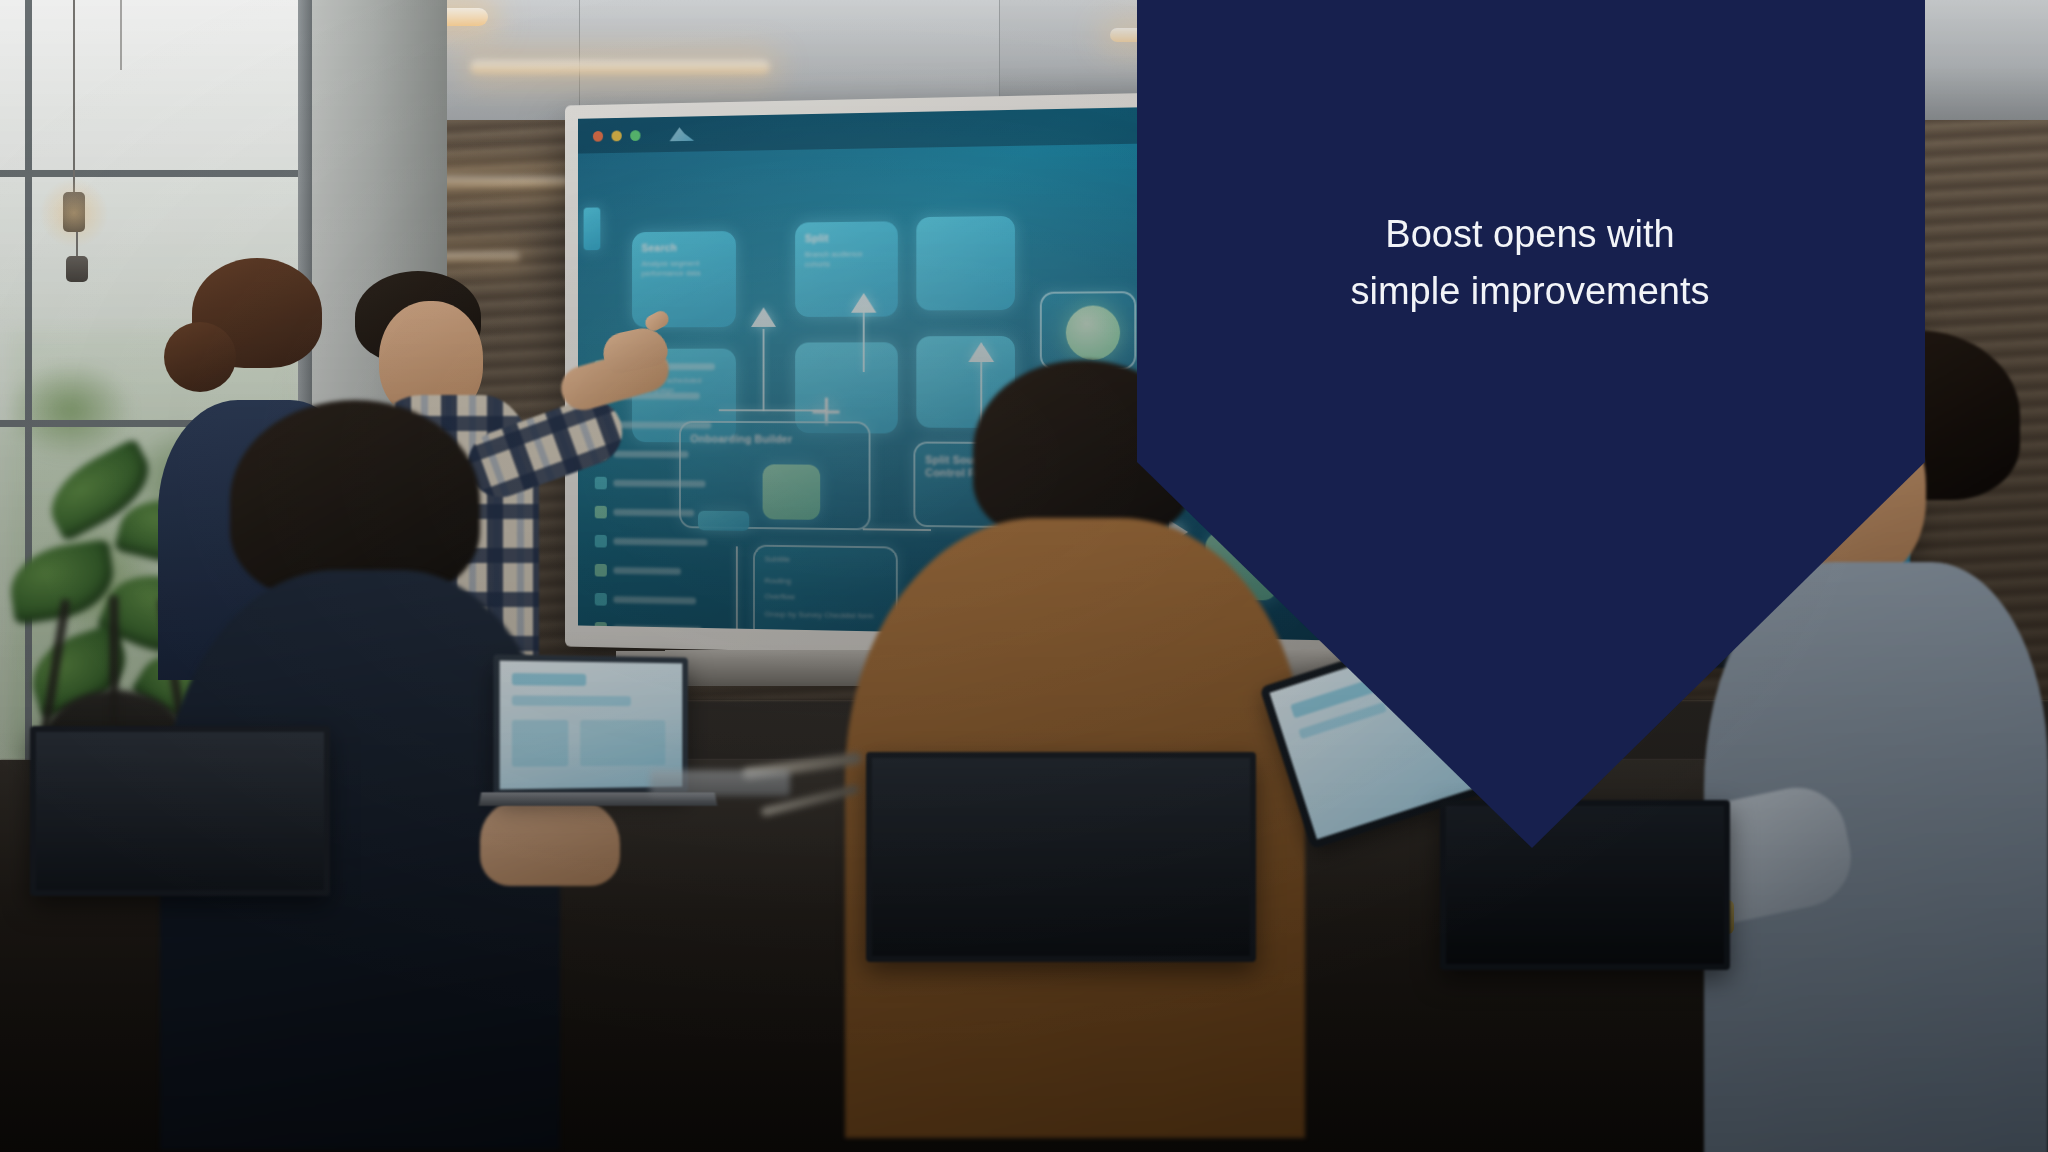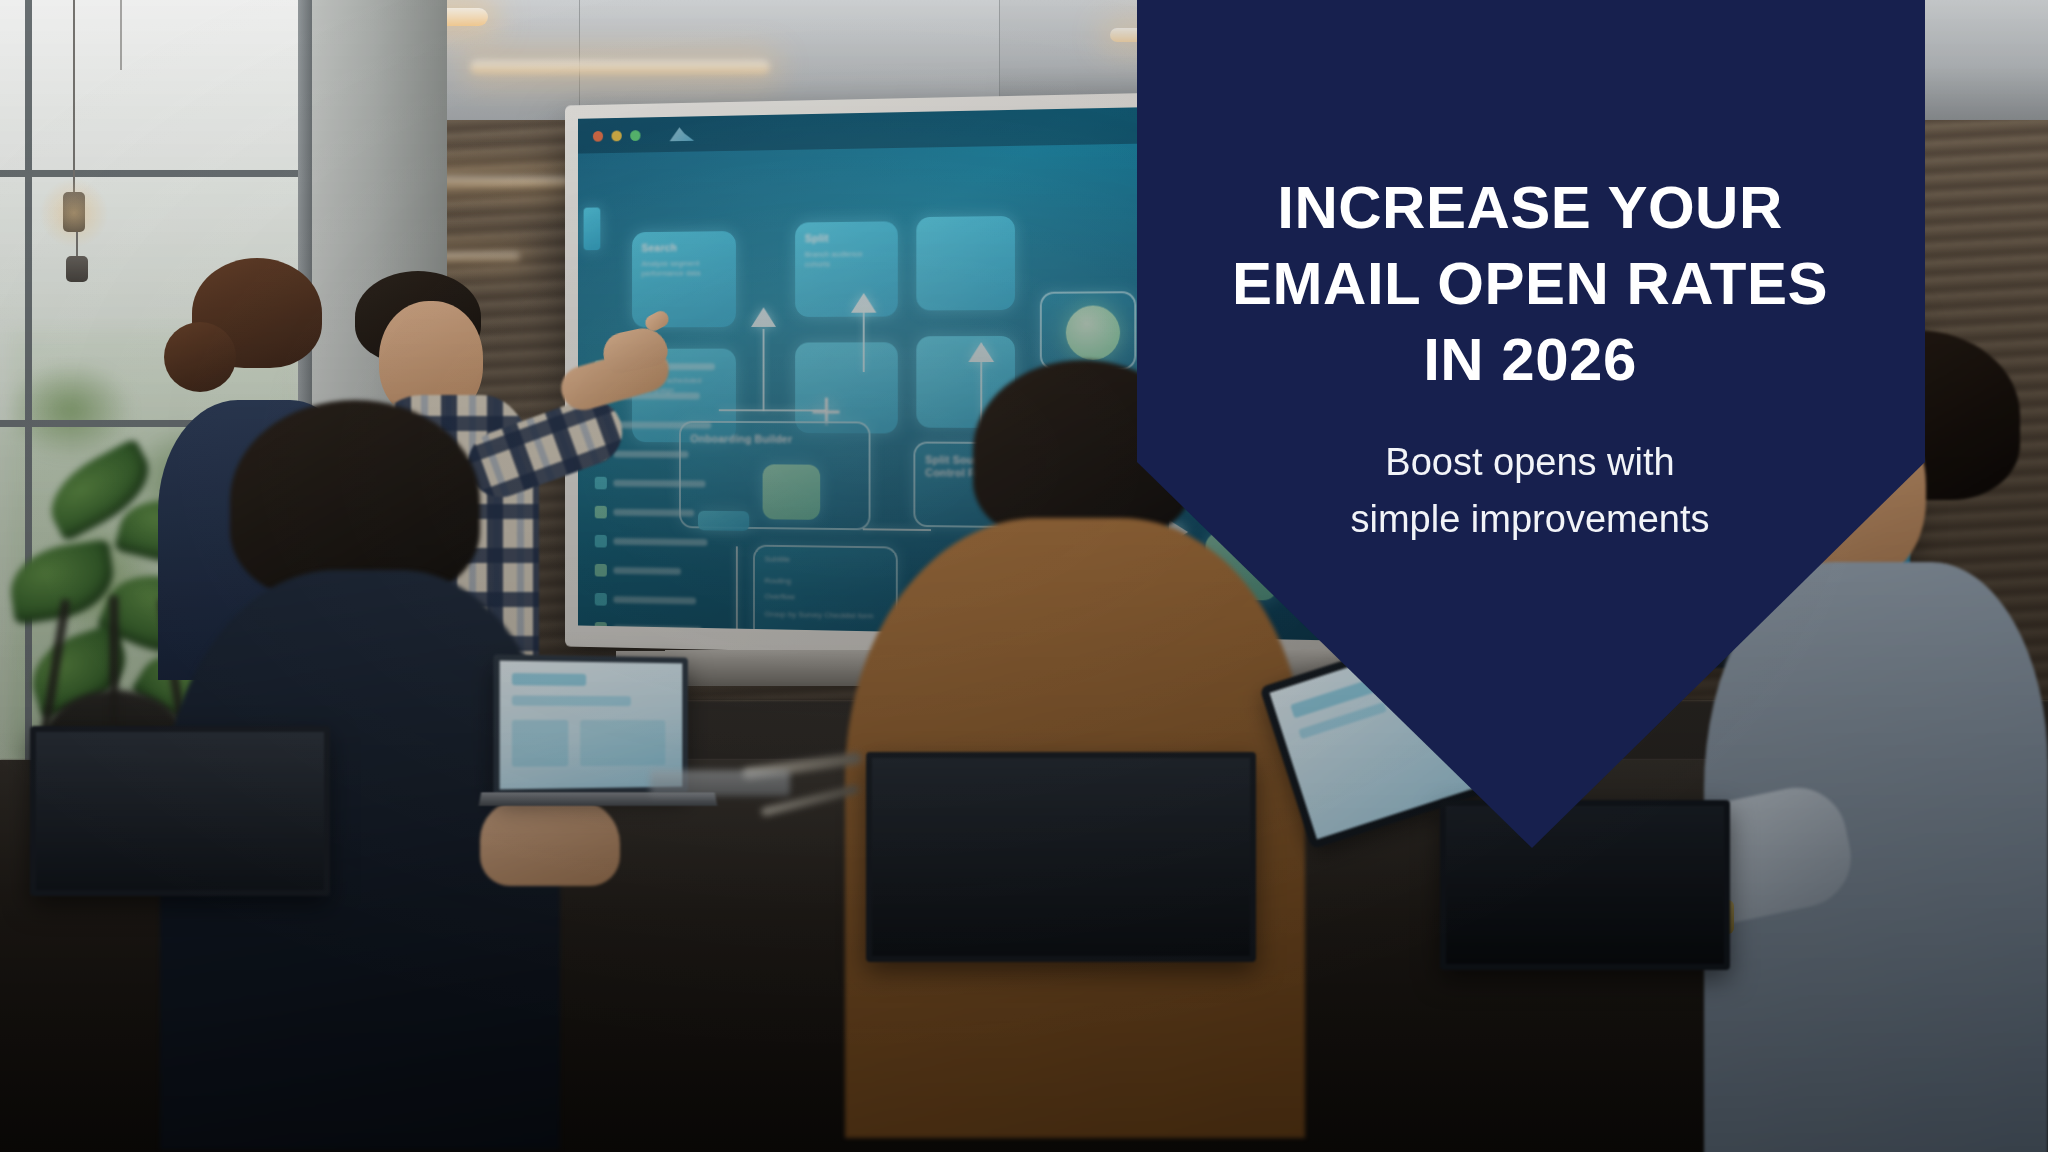--- a/index.html
+++ b/index.html
@@ -601,20 +601,17 @@
     <div class="blur-soft" style="position:absolute;left:650px;top:770px;width:140px;height:26px;background:linear-gradient(180deg,#cfd6da,#8d9399);border-radius:4px;opacity:.6;"></div>
 
     <div style="position:absolute;inset:0;background:radial-gradient(ellipse at 42% 40%, rgba(255,255,255,0.05), transparent 62%), linear-gradient(180deg, rgba(0,0,0,0.06), rgba(0,0,0,0.42));"></div>
   </div>
 
   <div class="navy-shape">
     <div class="navy-fill" id="navyFill" style="background: rgb(23, 32, 78);"></div>
   </div>
 
   <div class="overlay-text">
-    <div class="headline" id="headlineEl" style="color: rgb(255, 255, 255);">INCREASE YOUR
-EMAIL OPEN RATES
-IN 2026</div>
     <div class="subhead" id="subheadEl" style="color: rgb(242, 244, 248);">Boost opens with
 simple improvements</div>
   </div>
 
 </div>
 
 </body></html>

